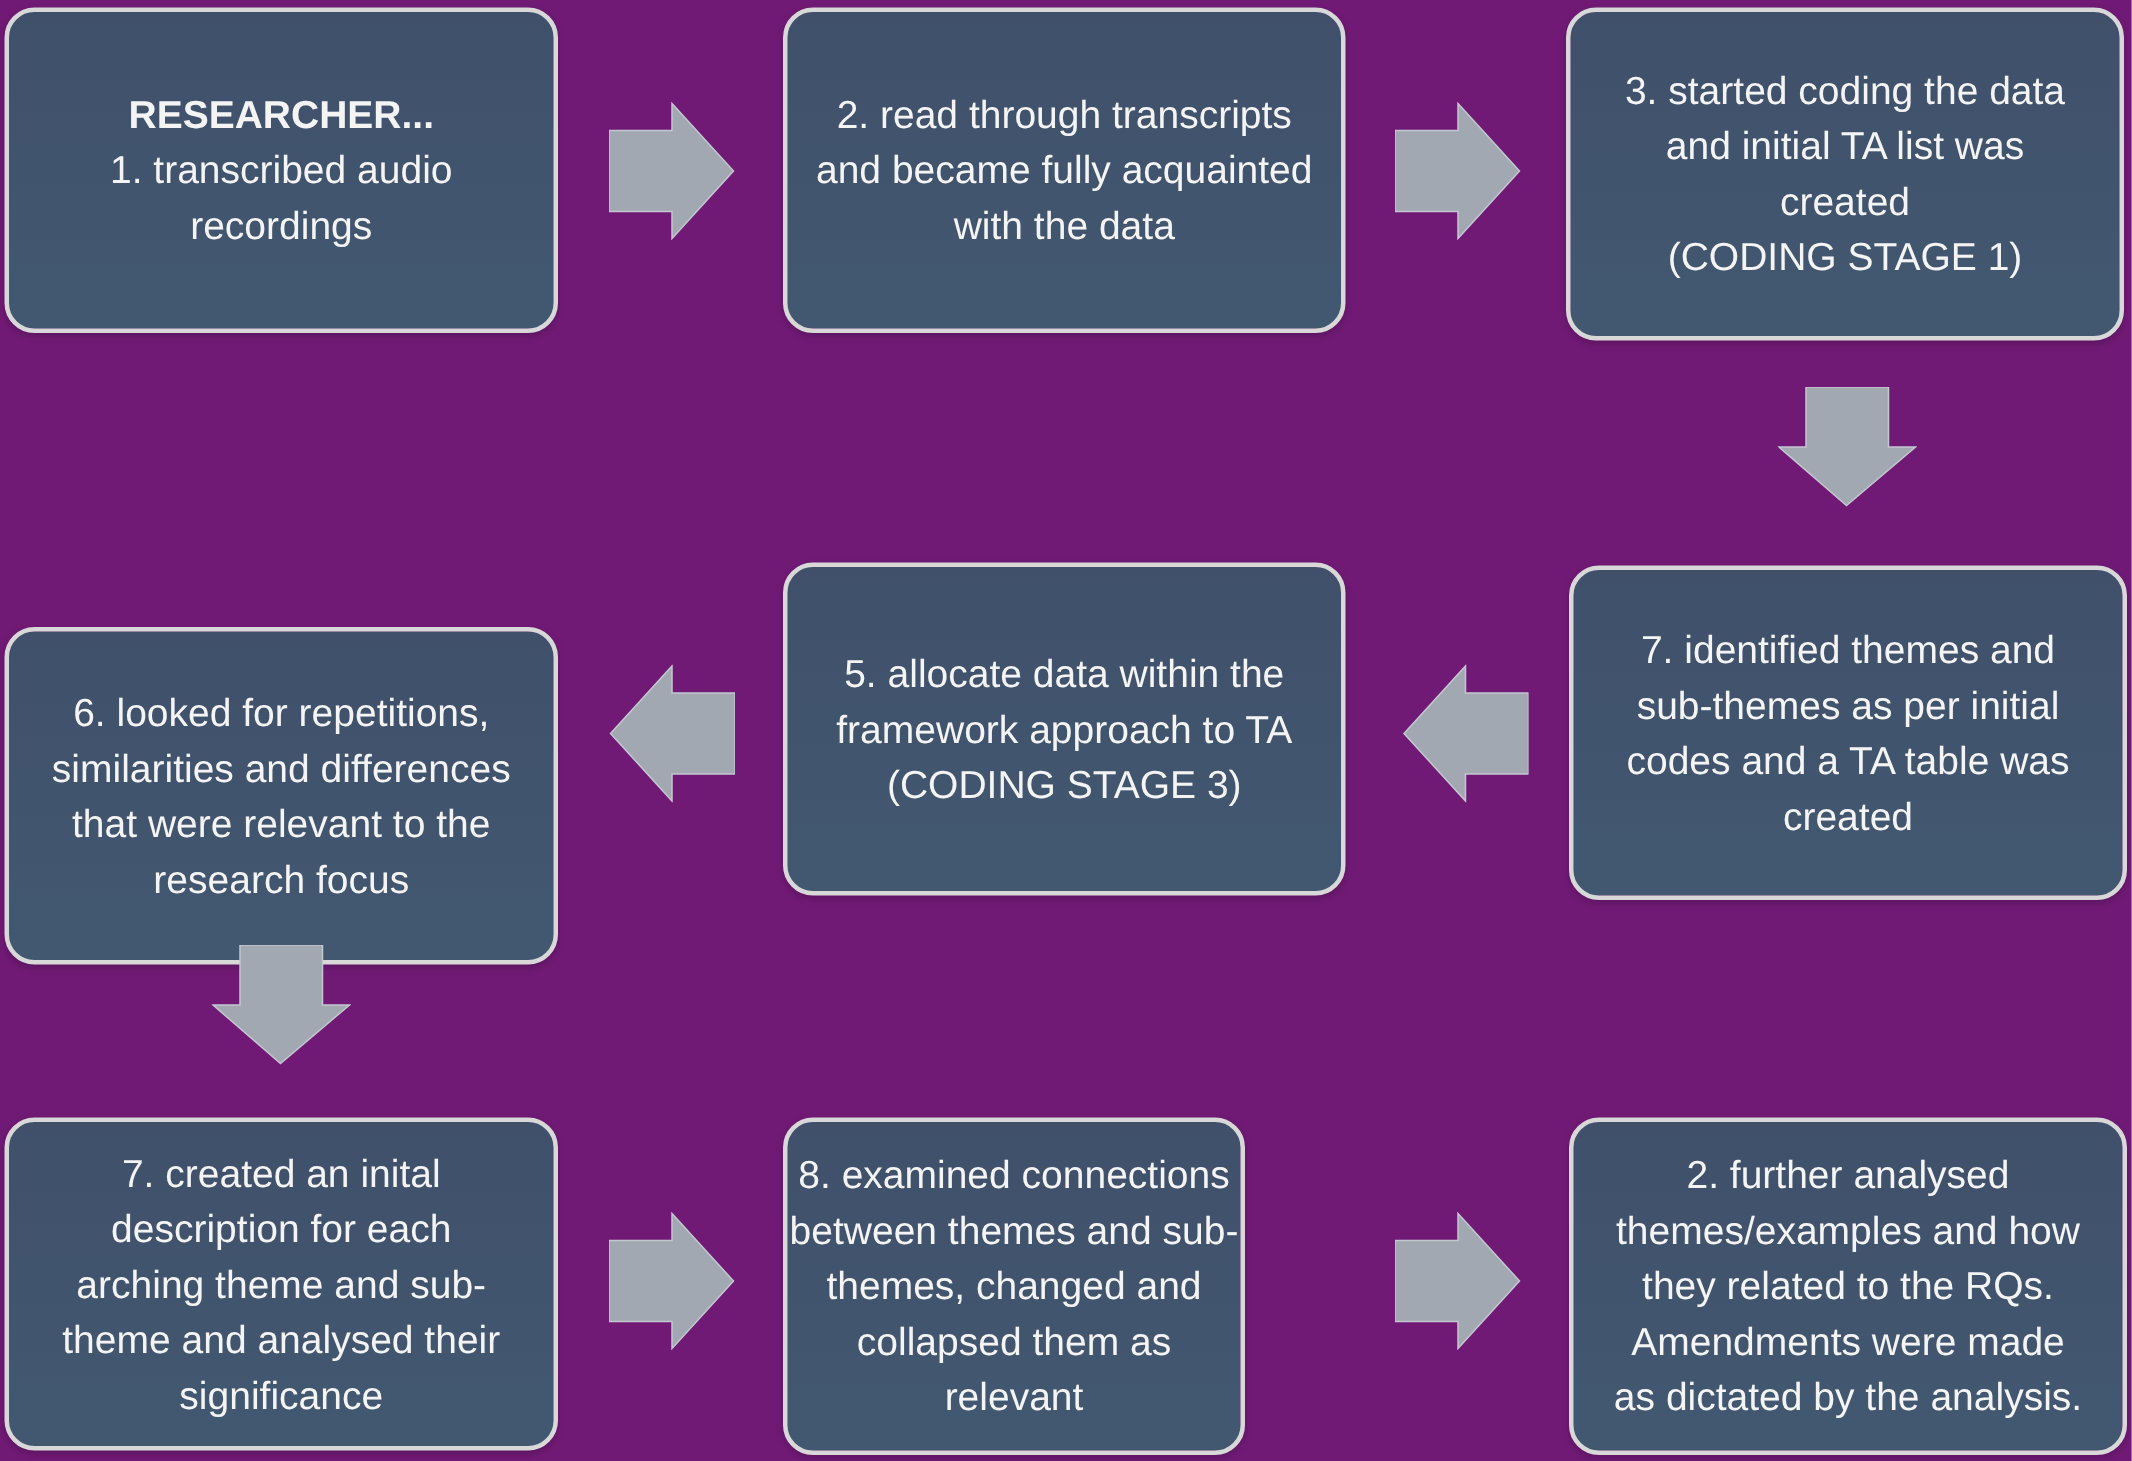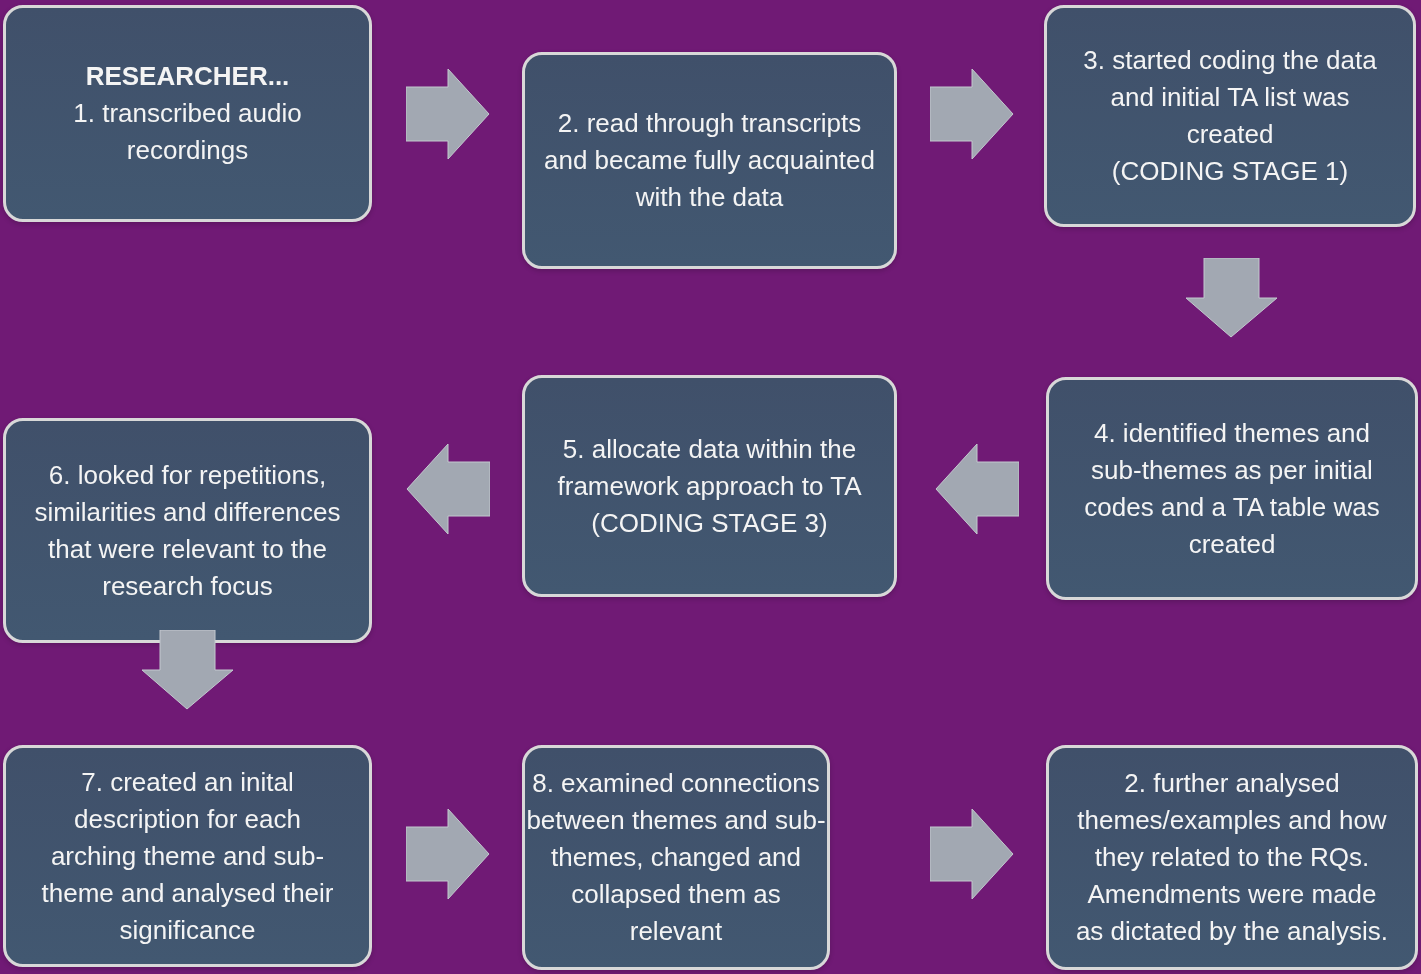--- a/index.html
+++ b/index.html
@@ -26,21 +26,21 @@
     color: #f4f4f4;
     font-size: 26px;
     line-height: 37px;
   }
   .box .inner { margin: 0 auto; }
   .box .heading { display: block; font-weight: bold; }
   .box .body { display: block; }
   .box .stage { display: block; }
 
   #box1 { left: 3px;    top: 5px;   width: 369px; height: 217px; }
-  #box2 { left: 522px;  top: 5px;   width: 375px; height: 217px; margin-top: 47px; }
+  #box2 { left: 522px;  top: 5px;   width: 375px; height: 217px; }
   #box3 { left: 1044px; top: 5px;   width: 372px; height: 222px; }
   #box4 { left: 1046px; top: 377px; width: 372px; height: 223px; }
   #box5 { left: 522px;  top: 375px; width: 375px; height: 222px; text-align: center; }
   #box6 { left: 3px;    top: 375px; width: 369px; height: 225px; margin-top: 43px; }
   #box7 { left: 3px;    top: 745px; width: 369px; height: 222px; }
   #box8 { left: 522px;  top: 745px; width: 308px; height: 225px; }
   #box9 { left: 1046px; top: 745px; width: 372px; height: 225px; }
 
   #box1 .inner { max-width: 272px; }
   #box2 .inner { max-width: 348px; }
@@ -103,21 +103,21 @@
   </div>
 
   <div class="arrow" id="a34">
     <svg width="93" height="80" viewBox="0 0 93 80">
       <polygon points="19,0 74,0 74,40 92,40 46,79 1,40 19,40"></polygon>
     </svg>
   </div>
 
   <div class="box" id="box4">
     <div class="inner">
-      <span class="body">4. identified themes and sub-themes as per initial codes and a TA table was created</span>
+      <span class="body">7. identified themes and sub-themes as per initial codes and a TA table was created</span>
     </div>
   </div>
 
   <div class="arrow" id="a45">
     <svg width="84" height="92" viewBox="0 0 84 92">
       <polygon points="84,19 42,19 42,1 1,46 42,91 42,73 84,73"></polygon>
     </svg>
   </div>
 
   <div class="box" id="box5">

